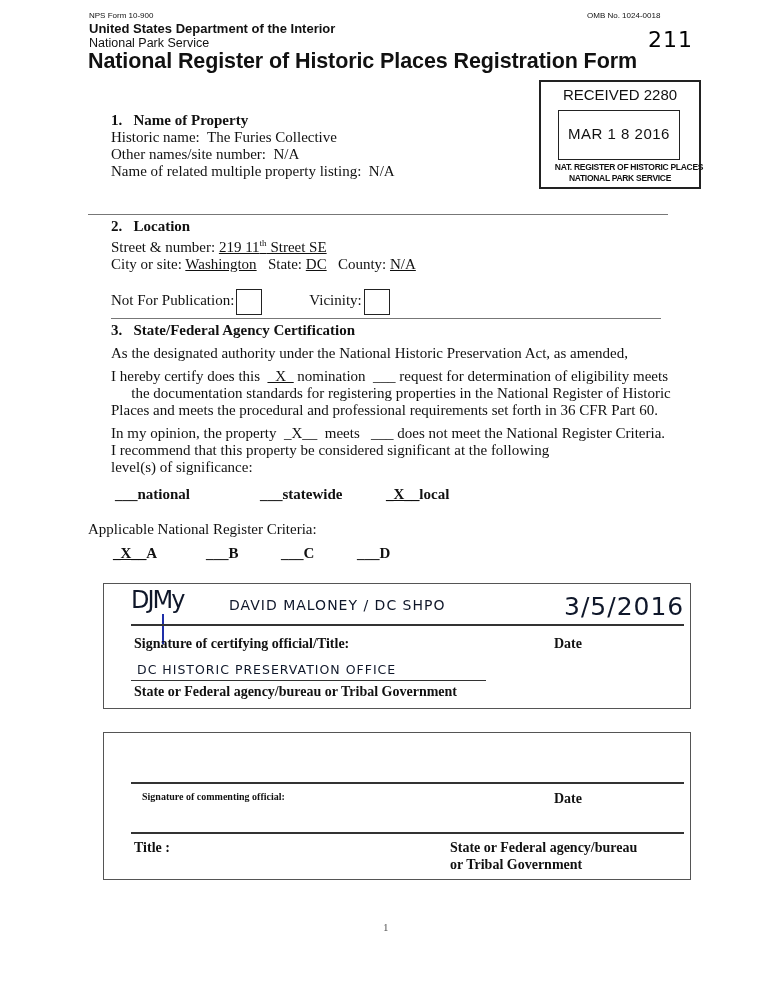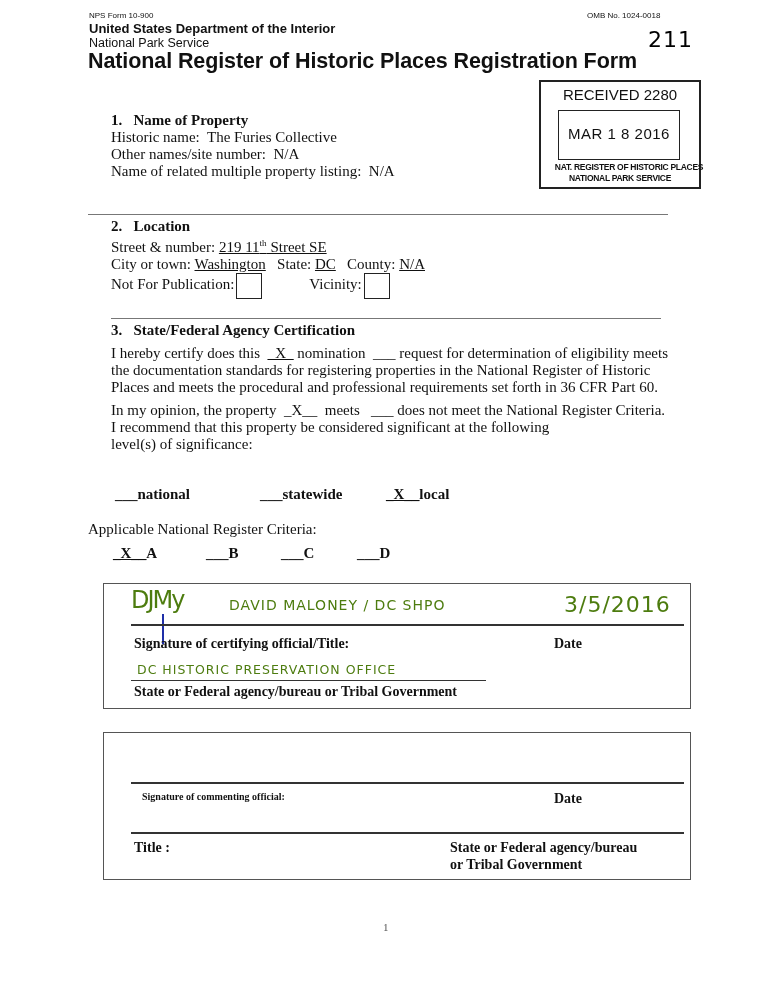--- a/index.html
+++ b/index.html
@@ -1,20 +1,20 @@
 <!DOCTYPE html>
 <html><head>
 <meta charset="utf-8">
 <style>
   html, body { margin:0; padding:0; background:#ffffff; }
   body { width:772px; height:999px; position:relative; overflow:hidden; color:#111; font-family:"Liberation Serif", serif; }
   .abs { position:absolute; }
   .sans { font-family:"Liberation Sans", sans-serif; }
   .serif { font-family:"Liberation Serif", serif; }
-  .hand { font-family:"DejaVu Sans", sans-serif; color:#4d7c0f; font-style:italic; letter-spacing:1px; }
+  .hand { font-family:"DejaVu Sans", sans-serif; color:#0f172a; font-style:italic; letter-spacing:1px; }
   .small { font-size:8px; }
   .t15 { font-size:15px; line-height:17px; }
   .b { font-weight:bold; }
   .u { text-decoration:underline; }
   .hr { position:absolute; height:1px; background:#777; }
   .hr2 { position:absolute; height:2px; background:#222; }
   .box { position:absolute; border:1px solid #555; }
   .cb { display:inline-block; width:24px; height:24px; border:1.5px solid #222; vertical-align:middle; margin-left:2px; }
   sup { font-size:9px; }
 </style>
@@ -42,50 +42,51 @@
   <div><span>Historic name:</span>&nbsp; <span>The Furies Collective</span></div>
   <div><span>Other names/site number:</span>&nbsp; <span>N/A</span></div>
   <div><span>Name of related multiple property listing:</span>&nbsp; <span>N/A</span></div>
 </div>
 
 <div class="hr" style="left:88px;top:214px;width:580px;"></div>
 
 <div class="abs serif t15" style="left:111px;top:218px;">
   <div class="b" style="white-space:pre;">2.   Location</div>
   <div><span>Street &amp; number:</span> <span class="u"><span>219 11</span><sup>th</sup><span style="white-space:pre;"> Street SE</span></span></div>
-  <div><span>City or town:</span> <span class="u">Washington</span>&nbsp;&nbsp; <span>State:</span> <span class="u">DC</span>&nbsp;&nbsp; <span>County:</span> <span class="u">N/A</span></div>
-  <div style="margin-top:0px;"><span>Not For Publication:</span><span class="cb"></span><span style="display:inline-block;width:47px;"></span><span>Vicinity:</span><span class="cb"></span></div>
+  <div><span>City or site:</span> <span class="u">Washington</span>&nbsp;&nbsp; <span>State:</span> <span class="u">DC</span>&nbsp;&nbsp; <span>County:</span> <span class="u">N/A</span></div>
+  <div style="margin-top:16px;"><span>Not For Publication:</span><span class="cb"></span><span style="display:inline-block;width:47px;"></span><span>Vicinity:</span><span class="cb"></span></div>
 </div>
 
 <div class="hr" style="left:111px;top:318px;width:550px;"></div>
 
 <div class="abs serif t15" style="left:111px;top:322px;width:580px;">
   <div class="b" style="white-space:pre;">3.   State/Federal Agency Certification</div>
+  <div style="margin-top:6px;">As the designated authority under the National Historic Preservation Act, as amended,</div>
   <div style="margin-top:6px;white-space:nowrap;"><span>I hereby certify does this</span>&nbsp; <span class="u">_X_</span> <span>nomination</span>&nbsp; <span>___</span> <span>request for determination of eligibility meets</span></div>
-  <div style="white-space:nowrap;">the documentation standards for registering properties in the National Register of Historic</div>
+  <div style="white-space:nowrap;text-align:center;">the documentation standards for registering properties in the National Register of Historic</div>
   <div style="white-space:nowrap;">Places and meets the procedural and professional requirements set forth in 36 CFR Part 60.</div>
   <div style="margin-top:6px;white-space:nowrap;"><span>In my opinion, the property</span>&nbsp; <span>_X__</span>&nbsp; <span>meets</span>&nbsp;&nbsp; <span>___</span> <span>does not meet the National Register Criteria.</span></div>
   <div>I recommend that this property be considered significant at the following</div>
   <div>level(s) of significance:</div>
 </div>
 
 <div class="abs serif t15 b" style="left:115px;top:486px;"><span>___</span><span>national</span></div>
 <div class="abs serif t15 b" style="left:260px;top:486px;"><span>___</span><span>statewide</span></div>
 <div class="abs serif t15 b" style="left:386px;top:486px;"><span class="u">_X__</span><span>local</span></div>
 
 <div class="abs serif t15" style="left:88px;top:521px;">Applicable National Register Criteria:</div>
 <div class="abs serif t15 b" style="left:113px;top:545px;"><span class="u">_X__</span><span>A</span></div>
 <div class="abs serif t15 b" style="left:206px;top:545px;"><span>___</span><span>B</span></div>
 <div class="abs serif t15 b" style="left:281px;top:545px;"><span>___</span><span>C</span></div>
 <div class="abs serif t15 b" style="left:357px;top:545px;"><span>___</span><span>D</span></div>
 
 <div class="box" style="left:103px;top:583px;width:586px;height:124px;">
   <div class="abs hand" style="left:27px;top:2px;font-size:24px;font-style:normal;letter-spacing:-2px;">DJMy</div>
   <div class="abs hand" style="left:125px;top:13px;font-size:14px;font-style:normal;">DAVID MALONEY / DC SHPO</div>
-  <div class="abs hand" style="left:460px;top:8px;font-size:22px;font-style:normal;">3/5/2016</div>
+  <div class="abs hand" style="left:460px;top:8px;font-size:25px;font-style:normal;">3/5/2016</div>
   <div class="abs" style="left:58px;top:30px;width:2px;height:30px;background:#1f2fa8;"></div>
   <div class="hr2" style="left:27px;top:40px;width:553px;background:#333;"></div>
   <div class="abs serif b" style="left:30px;top:52px;font-size:14px;">Signature of certifying official/Title:</div>
   <div class="abs serif b" style="left:450px;top:52px;font-size:14px;">Date</div>
   <div class="abs hand" style="left:33px;top:78px;font-size:12.5px;font-style:normal;">DC HISTORIC PRESERVATION OFFICE</div>
   <div class="hr" style="left:27px;top:96px;width:355px;background:#333;"></div>
   <div class="abs serif b" style="left:30px;top:100px;font-size:14px;">State or Federal agency/bureau or Tribal Government</div>
 </div>
 
 <div class="box" style="left:103px;top:732px;width:586px;height:146px;">

